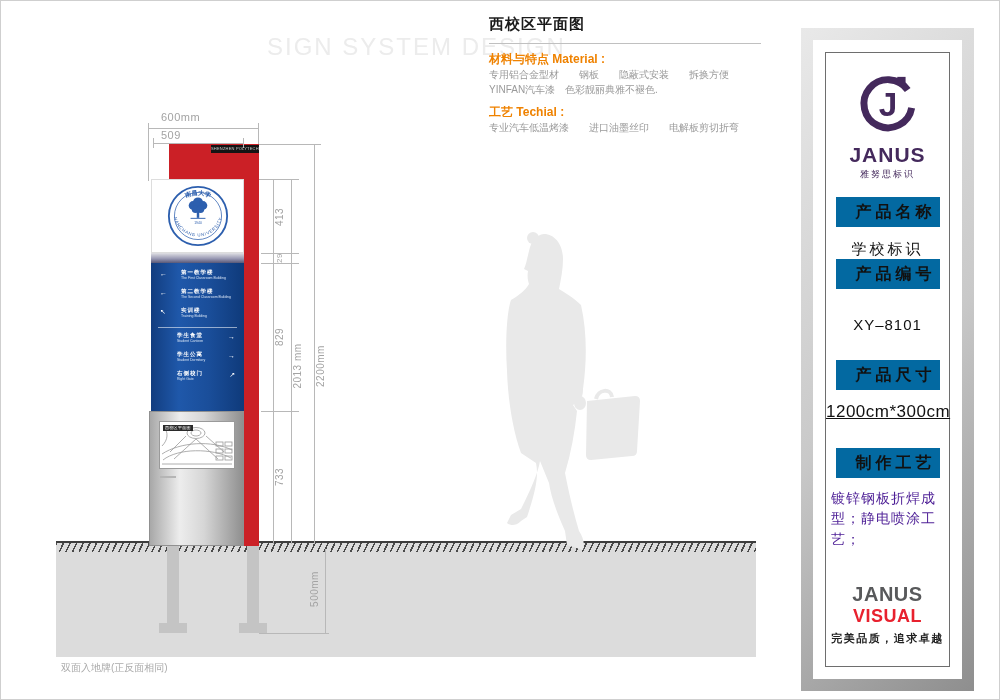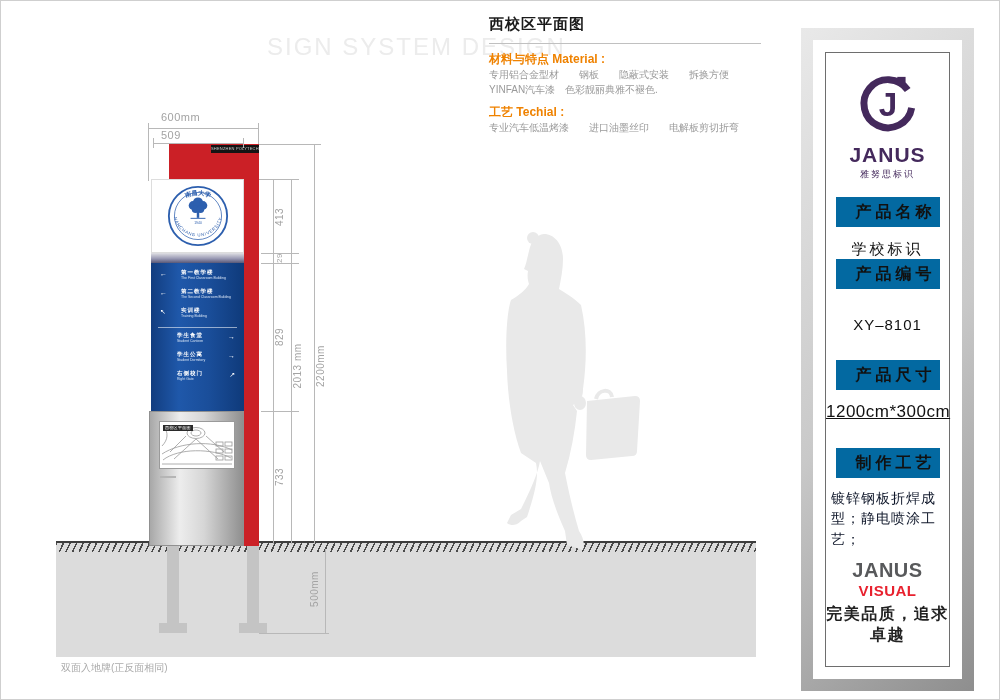--- a/index.html
+++ b/index.html
@@ -55,25 +55,25 @@
   .card-frame{position:absolute;left:800px;top:27px;width:173px;height:663px;
               background:linear-gradient(135deg,#e9e9e9,#c9c9c9 52%,#8e8e8e);}
   .card-white{position:absolute;inset:12px;background:#fff;}
   .card-inner{position:absolute;inset:12px;border:1px solid #6e6e6e;text-align:center;}
   .brand-word{font-size:21px;font-weight:bold;color:#44295c;letter-spacing:1px;margin-top:2px;}
   .brand-cn{font-size:9px;color:#44295c;letter-spacing:2px;margin-top:1px;}
   .sec-label{width:104px;height:30px;line-height:30px;margin:0 auto;background:#0369a1;
              font-size:16px;font-weight:bold;color:#111;letter-spacing:4px;padding-left:16px;box-sizing:border-box;}
   .sec-value{font-size:15px;color:#111;letter-spacing:3px;}
   .sec-value-dim{font-size:17px;letter-spacing:.5px;text-decoration:underline;}
-  .sec-value-proc{font-size:14px;color:#0f172a;text-align:left;padding:0 5px;line-height:1.45;letter-spacing:1px;}
+  .sec-value-proc{font-size:14px;color:#4c1d95;text-align:left;padding:0 5px;line-height:1.45;letter-spacing:1px;}
   .card-footer{position:absolute;left:0;right:0;bottom:20px;}
   .fbrand{font-size:20px;font-weight:bold;color:#58595b;letter-spacing:.5px;}
-  .fbrand-accent{font-size:15px;font-weight:bold;color:#e8212e;letter-spacing:.5px;}
-  .slogan{font-family:"Liberation Serif","DejaVu Serif",serif;font-size:16px;color:#222;letter-spacing:1.5px;margin-top:4px;font-weight:bold;}
+  .fbrand-accent{font-size:18px;font-weight:bold;color:#e8212e;letter-spacing:.5px;}
+  .slogan{font-family:"Liberation Serif","DejaVu Serif",serif;font-size:11px;color:#222;letter-spacing:1.5px;margin-top:4px;font-weight:bold;}
 
   .footer-note{position:absolute;left:60px;top:660px;font-size:10px;color:#ababab;}
 </style>
 </head>
 <body>
 
 <div class="page">
 
   <div class="watermark">SIGN SYSTEM DESIGN</div>
 

